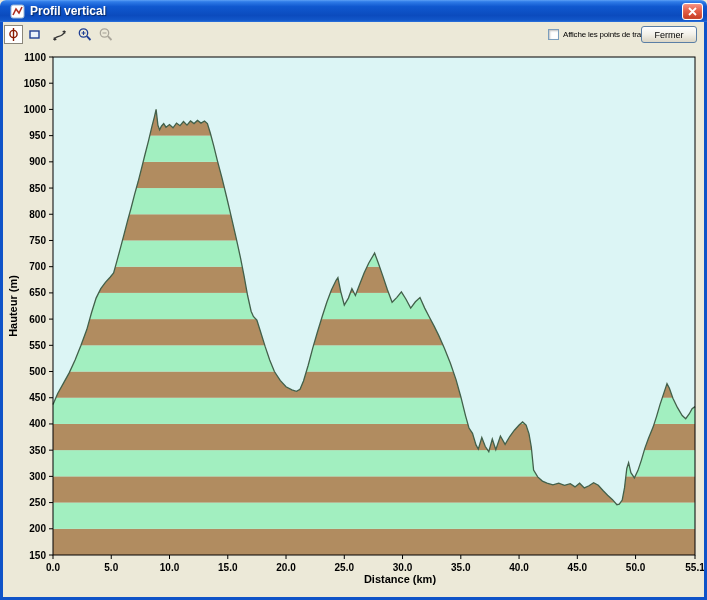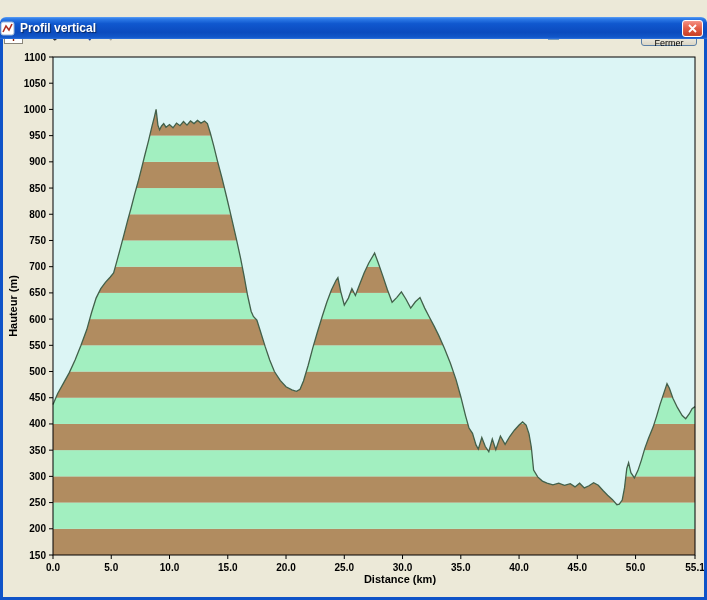--- a/index.html
+++ b/index.html
@@ -1,22 +1,22 @@
 <!DOCTYPE html>
 <html><head>
 <meta charset="utf-8">
 <style>
   html,body{margin:0;padding:0;background:#555;}
   *{box-sizing:border-box;}
   .window{position:relative;width:707px;height:600px;background:#ECE9D8;overflow:hidden;
           font-family:"Liberation Sans",sans-serif;}
   
-  .titlebar{position:absolute;left:0;top:17px;width:707px;height:22px;z-index:10;
+  .titlebar{position:absolute;left:0;top:0;width:707px;height:22px;z-index:10;
     background:linear-gradient(180deg,#5EA1F5 0%,#2F7CE8 8%,#1058CF 30%,#0B4BBE 70%,#1257C9 92%,#2E73DE 100%);
-    border-radius:6px 6px 0 0;display:flex;align-items:center;padding:0 0;}
+    border-radius:6px 6px 0 0;display:flex;align-items:center;padding:0 10px;}
   .titlebar .title{color:#fff;font-size:12px;font-weight:bold;margin-left:5px;
     text-shadow:1px 1px 1px rgba(0,0,0,.5);}
   .app-icon{width:15px;height:15px;display:inline-block;}
   .close-btn{position:absolute;right:4px;top:3px;width:21px;height:17px;border-radius:3px;
     background:linear-gradient(180deg,#F69183 0%,#E4604A 45%,#C63C22 100%);
     border:1px solid #fff;display:flex;align-items:center;justify-content:center;
     box-shadow:inset 0 0 1px rgba(255,255,255,.6);}
   
   .bord{position:absolute;background:#0F53C8;z-index:9;}
   .bord.l{left:0;top:22px;width:3px;height:578px;}
@@ -30,21 +30,21 @@
   .tbtn.gap{margin-left:4px;}
   .tbtn svg{display:block;}
   
   .chk-wrap{position:absolute;left:548px;top:29px;display:flex;align-items:center;z-index:5;}
   .chk-box{width:11px;height:11px;background:#fff;border:1px solid #7B9EBD;
     box-shadow:inset 1px 1px 2px rgba(0,0,0,.25);}
   .chk-label{font-size:8px;letter-spacing:-0.2px;color:#000;margin-left:4px;white-space:nowrap;}
   .fermer-btn{position:absolute;left:641px;top:26px;width:56px;height:17px;z-index:5;
     background:linear-gradient(180deg,#FFFFFF 0%,#F2F0E8 50%,#DDD8C8 95%);
     border:1px solid #5A7EA5;border-radius:3px;font-size:9px;color:#000;
-    font-family:"Liberation Sans",sans-serif;padding:9px;line-height:14px;}
+    font-family:"Liberation Sans",sans-serif;padding:0;line-height:14px;}
   
   #chart-svg{position:absolute;left:0;top:0;z-index:1;}
   .tick{font:bold 10px "Liberation Sans",sans-serif;fill:#000;}
   .axis-title{font:bold 11px "Liberation Sans",sans-serif;fill:#000;}
 </style>
 </head>
 <body>
 
 <div class="window">
 

